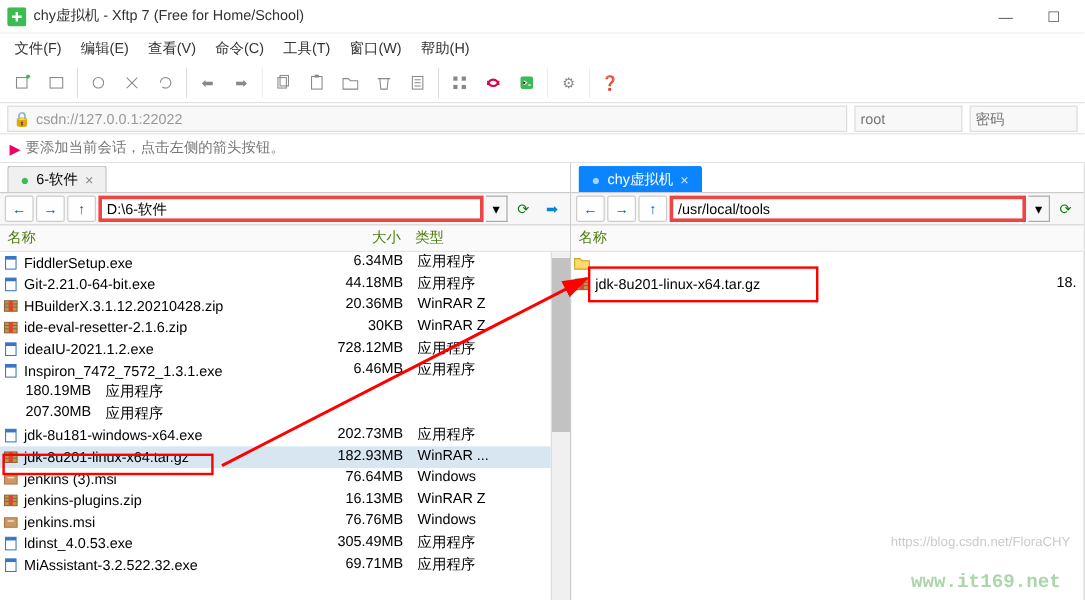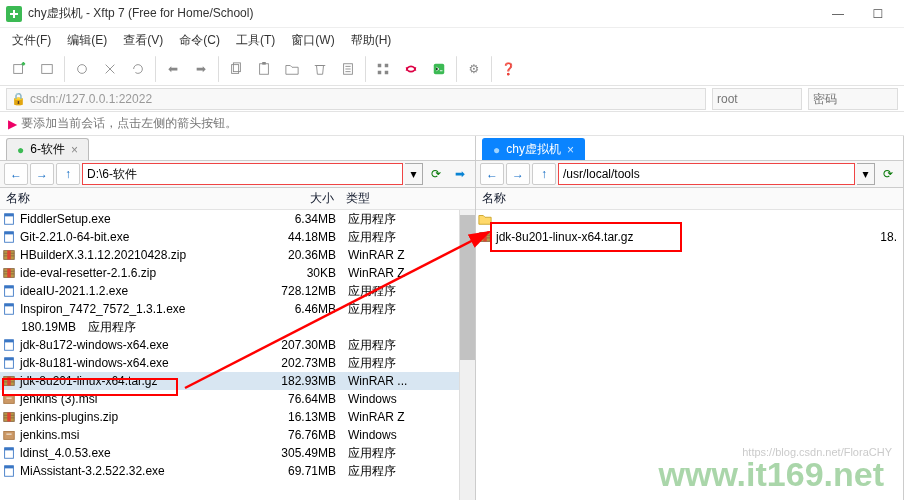--- a/index.html
+++ b/index.html
@@ -23,37 +23,37 @@
   .pane { display: flex; flex-direction: column; border-right: 1px solid #ccc; }
   .pane.left { width: 476px; }
   .pane.right { flex: 1; }
   .tabstrip { height: 24px; background: #fff; display: flex; align-items: flex-end; padding-left: 6px; }
   .tab { height: 22px; padding: 0 10px; display: flex; align-items: center; gap: 6px; border: 1px solid #bbb; border-bottom: none; background: #f0f0f0; border-radius: 3px 3px 0 0; }
   .tab.active-blue { background: #0a84ff; color: #fff; border-color: #0a84ff; }
   .tab .close { color: #888; }
   .tab.active-blue .close { color: #cfe7ff; }
   .pathrow { height: 28px; display: flex; align-items: center; padding: 2px 4px; gap: 2px; border-top: 1px solid #ccc; border-bottom: 1px solid #ccc; background: #f7f7f7; }
   .navbtn { width: 24px; height: 22px; display: flex; align-items: center; justify-content: center; color: #0a66c2; border: 1px solid #ccc; background: #fefefe; border-radius: 2px; }
-  .pathinput { flex: 1; border: 1px solid #ef4444; height: 22px; padding: 0 4px; background: #fff; }
+  .pathinput { flex: 1; border: 3px solid #ef4444; height: 22px; padding: 0 4px; background: #fff; }
   .pathdrop { width: 18px; height: 22px; border: 1px solid #aaa; border-left: none; display: flex; align-items: center; justify-content: center; }
   .iconbtn { width: 22px; height: 22px; display: flex; align-items: center; justify-content: center; color: #0a7a0a; }
   .listhead { height: 22px; display: flex; align-items: center; background: #fafafa; border-bottom: 1px solid #e3e3e3; }
-  .col { padding: 0 6px; color: #0f172a; }
+  .col { padding: 0 6px; color: #4d7c0f; }
   .filelist { flex: 1; overflow: hidden; position: relative; }
-  .row { height: 18px; display: flex; align-items: center; padding-left: 2px; }
+  .row { height: 18px; display: flex; padding-left: 2px; }
   .row.selected { background: #d8e6f2; }
   .fname { display: flex; align-items: center; gap: 4px; overflow: hidden; white-space: nowrap; }
   .fsize { text-align: right; padding-right: 6px; }
   .ftype { padding-left: 6px; overflow: hidden; white-space: nowrap; }
   .ico { width: 14px; height: 14px; flex-shrink: 0; }
   .red-box { position: absolute; border: 2px solid red; pointer-events: none; z-index: 5; }
   .red-arrow { position: absolute; z-index: 4; pointer-events: none; }
   .scrollbar { width: 16px; background: #f0f0f0; border-left: 1px solid #ddd; }
   .scrollthumb { background: #c2c2c2; width: 100%; }
-  .watermark { position: absolute; right: 20px; bottom: 6px; font-size: 34px; color: rgba(100,180,100,0.55); font-weight: bold; z-index: 3; pointer-events: none; }
+  .watermark { position: absolute; right: 20px; bottom: 6px; font-size: 16px; color: rgba(100,180,100,0.55); font-weight: bold; z-index: 3; pointer-events: none; font-family: Liberation Mono, monospace; }
   .watermark2 { position: absolute; right: 12px; bottom: 42px; font-size: 11px; color: rgba(150,150,150,0.5); z-index: 3; pointer-events: none; }
 </style>
 </head>
 <body>
 
 <div class="titlebar">
   <svg class="logo" viewBox="0 0 16 16">
       <rect width="16" height="16" rx="2" fill="#3cba54"></rect>
       <path d="M4 8 h8 M8 4 v8" stroke="#fff" stroke-width="2"></path>
     </svg>
@@ -264,27 +264,20 @@
               <span>Inspiron_7472_7572_1.3.1.exe</span>
             </div>
             <div class="fsize" style="width:80px">6.46MB</div>
             <div class="ftype" style="flex:1">应用程序</div>
           </div>
           <div class="row">
             <div class="fsize" style="width:80px">180.19MB</div>
             <div class="ftype" style="flex:1">应用程序</div>
           </div>
           <div class="row">
-            <div class="fname" style="width:260px">
-              <svg class="ico" viewBox="0 0 16 16">
-                <rect x="3" y="2" width="10" height="12" fill="#fff" stroke="#3a76c4"></rect>
-                <rect x="3" y="2" width="10" height="3" fill="#3a76c4"></rect>
-              </svg>
-              <span>jdk-8u172-windows-x64.exe</span>
-            </div>
             <div class="fsize" style="width:80px">207.30MB</div>
             <div class="ftype" style="flex:1">应用程序</div>
           </div>
           <div class="row">
             <div class="fname" style="width:260px">
               <svg class="ico" viewBox="0 0 16 16">
                 <rect x="3" y="2" width="10" height="12" fill="#fff" stroke="#3a76c4"></rect>
                 <rect x="3" y="2" width="10" height="3" fill="#3a76c4"></rect>
               </svg>
               <span>jdk-8u181-windows-x64.exe</span>

